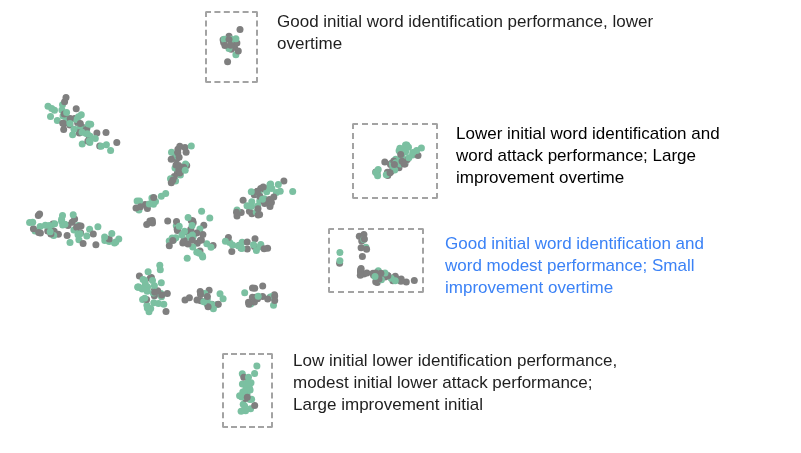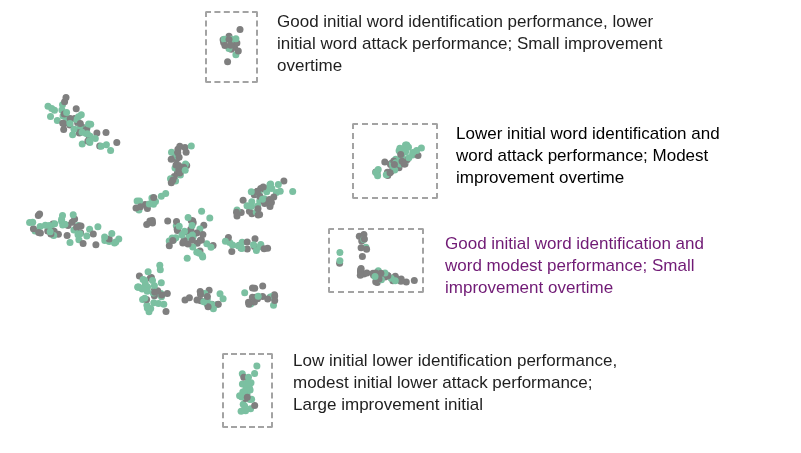--- a/index.html
+++ b/index.html
@@ -541,29 +541,28 @@
       <circle cx="251.6" cy="399.3" r="3.5" fill="#7bc0a1"></circle>
       <circle cx="241.1" cy="411.3" r="3.5" fill="#7bc0a1"></circle>
       <circle cx="244.6" cy="395.6" r="3.5" fill="#7bc0a1"></circle>
       <circle cx="239.6" cy="395.7" r="3.5" fill="#7bc0a1"></circle>
       <circle cx="247.3" cy="397.3" r="3.5" fill="#7f7f7f"></circle>
       <circle cx="248.4" cy="384.5" r="3.5" fill="#7bc0a1"></circle>
     </svg>
 
   <div class="annotation-text" style="left: 277px; top: 11px; color: rgb(31, 31, 31);">
     <span>Good initial word identification performance, lower</span>
-    <span>initial word attack performance; Small improvement</span>
     <span>overtime</span>
   </div>
   <div class="annotation-text" style="left: 456px; top: 123px; color: #000000;">
     <span>Lower initial word identification and</span>
-    <span>word attack performance; Modest</span>
+    <span>word attack performance; Large</span>
     <span>improvement overtime</span>
   </div>
-  <div class="annotation-text" style="left: 445px; top: 233px; color: #701a75;">
+  <div class="annotation-text" style="left: 445px; top: 233px; color: #3b82f6;">
     <span>Good initial word identification and</span>
     <span>word modest performance; Small</span>
     <span>improvement overtime</span>
   </div>
   <div class="annotation-text" style="left: 293px; top: 350px; color: rgb(31, 31, 31);">
     <span>Low initial lower identification performance,</span>
     <span>modest initial lower attack performance;</span>
     <span>Large improvement initial</span>
   </div>
 

